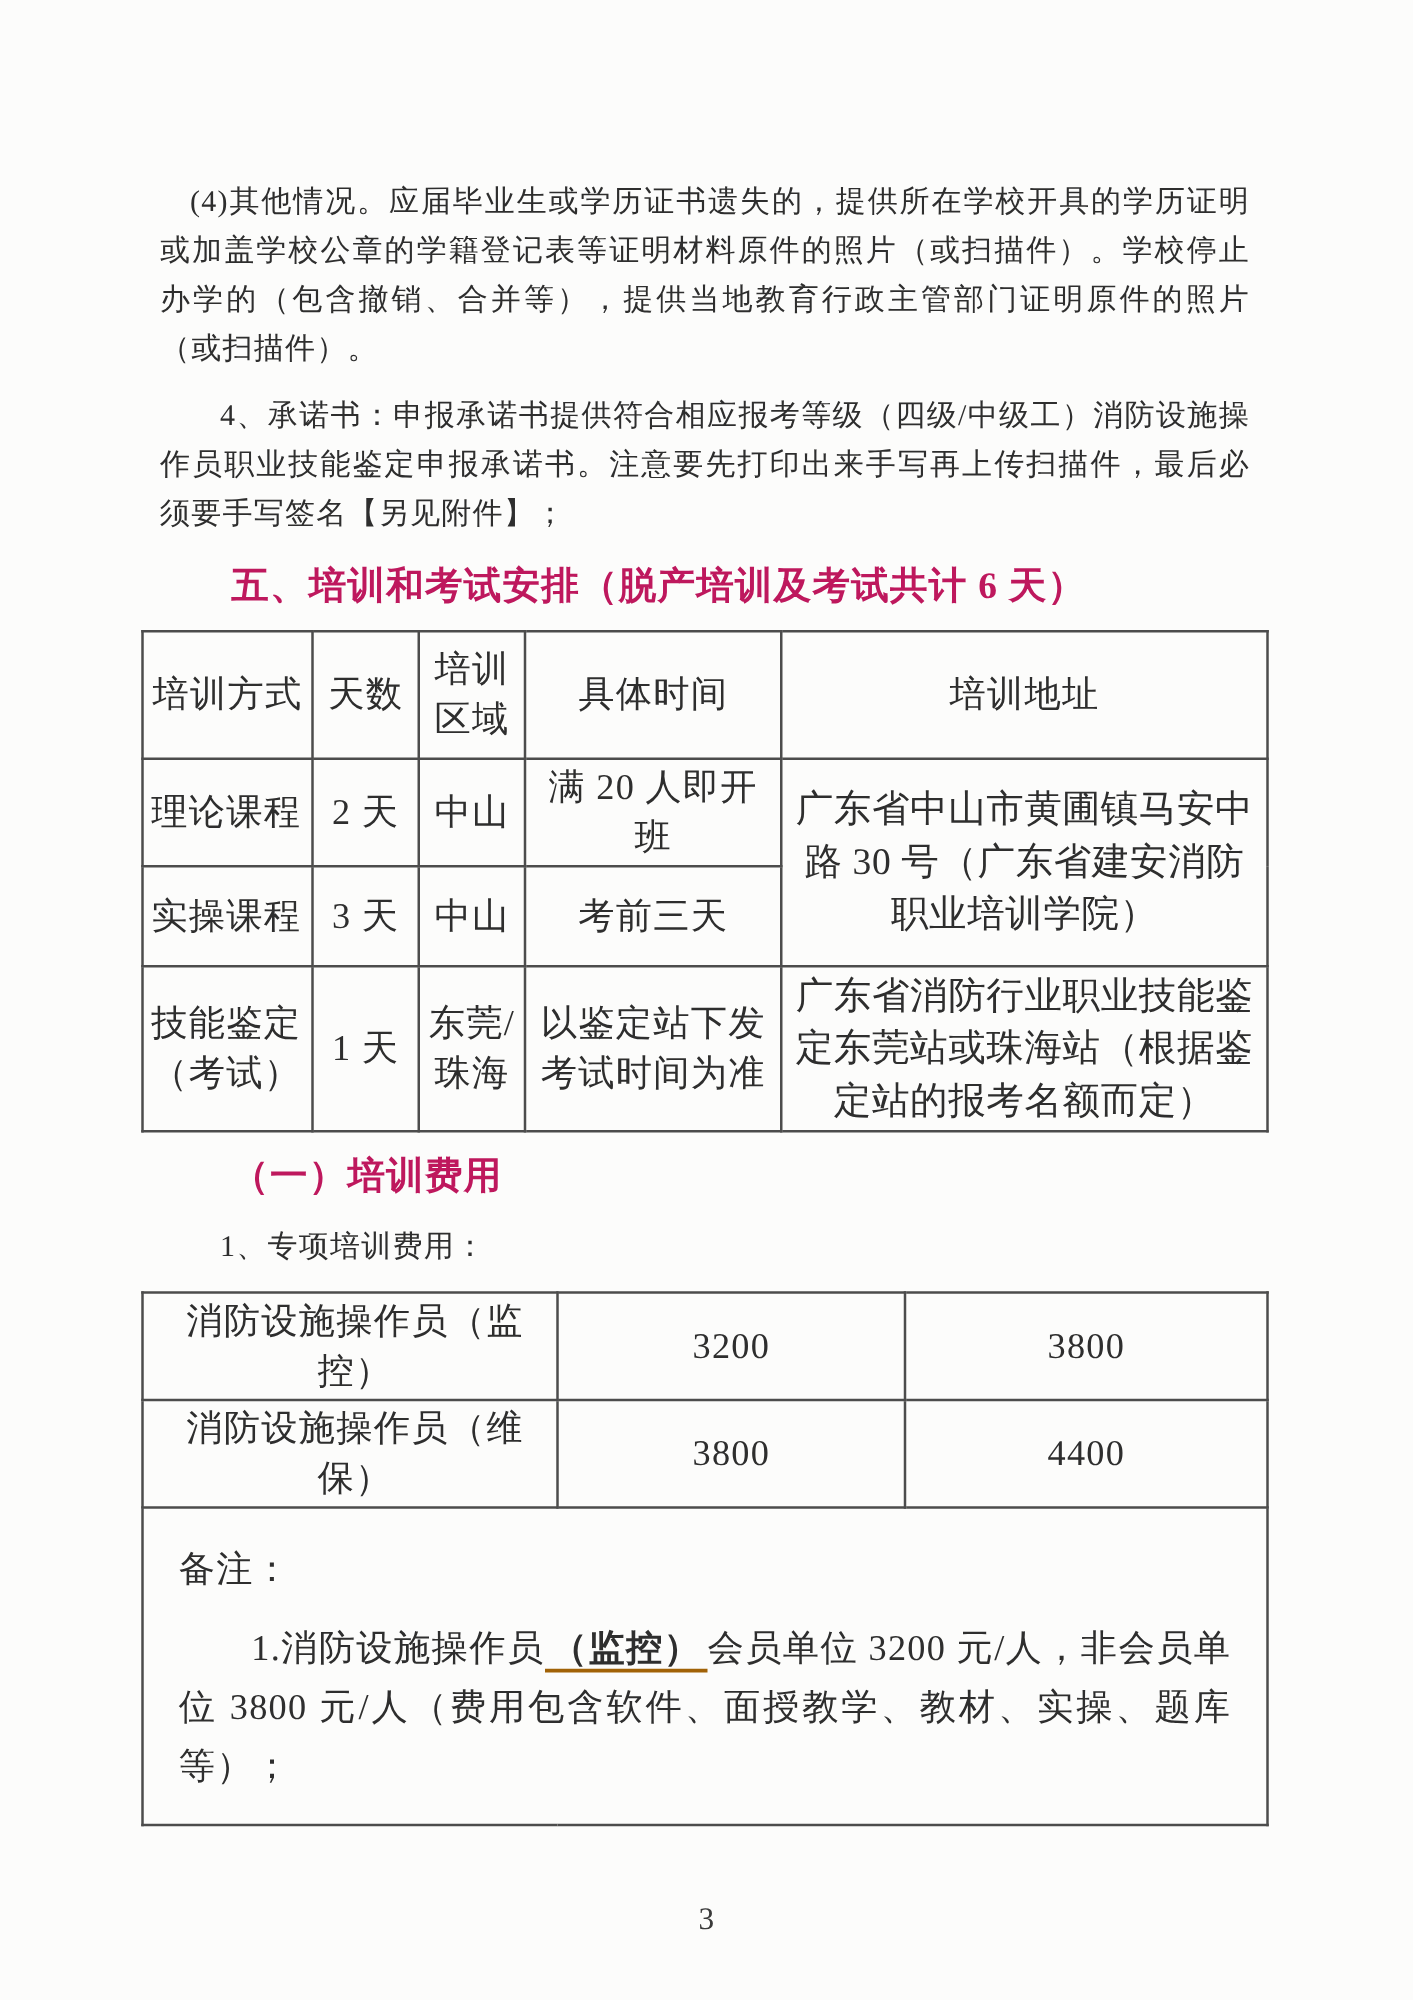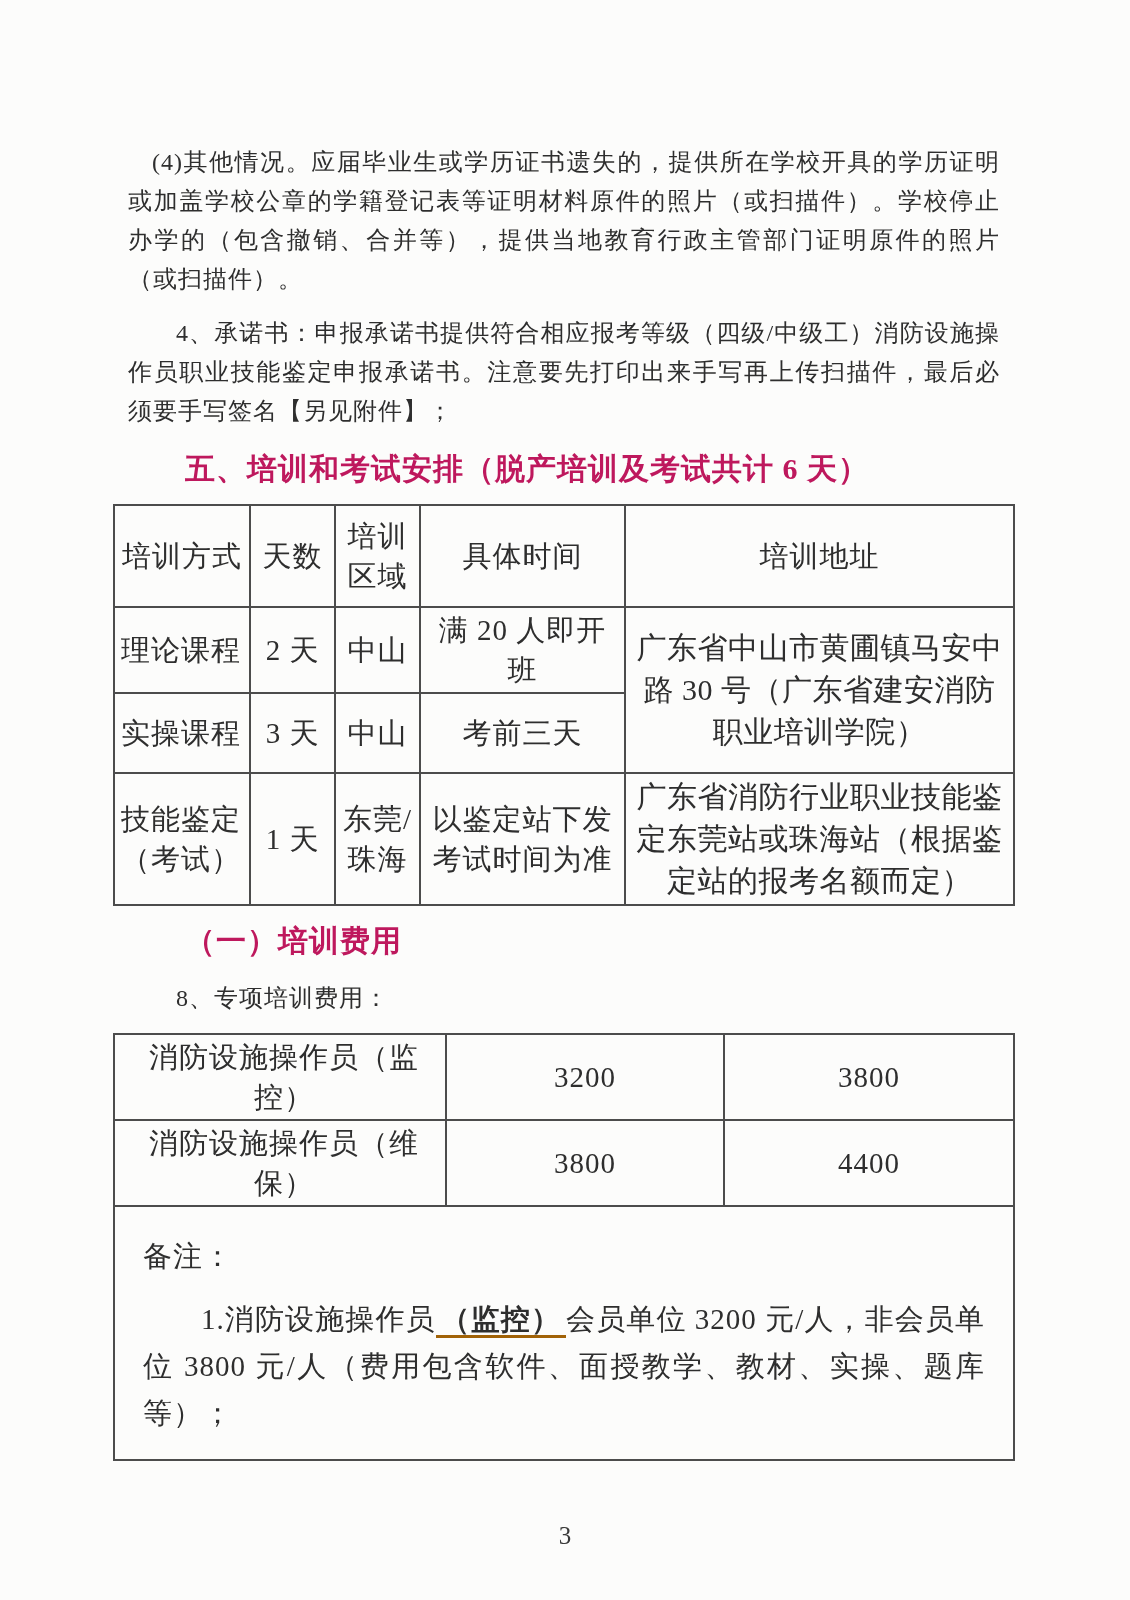--- a/index.html
+++ b/index.html
@@ -151,21 +151,21 @@
         <td>东莞/珠海</td>
         <td>以鉴定站下发考试时间为准</td>
         <td class="addr">广东省消防行业职业技能鉴定东莞站或珠海站（根据鉴定站的报考名额而定）</td>
       </tr>
     </tbody>
       </table>
 
 
     <h2 class="sec sub1-gap">（一）培训费用</h2>
 
-    <p class="body-text indent2 item-line">8、专项培训费用：</p>
+    <p class="body-text indent2 item-line">1、专项培训费用：</p>
 
     <table class="t2">
       <colgroup>
           <col class="c1">
           <col class="c2">
           <col class="c3">
         </colgroup>
       <tbody>
       <tr>
         <td class="cat">消防设施操作员（监控）</td>

